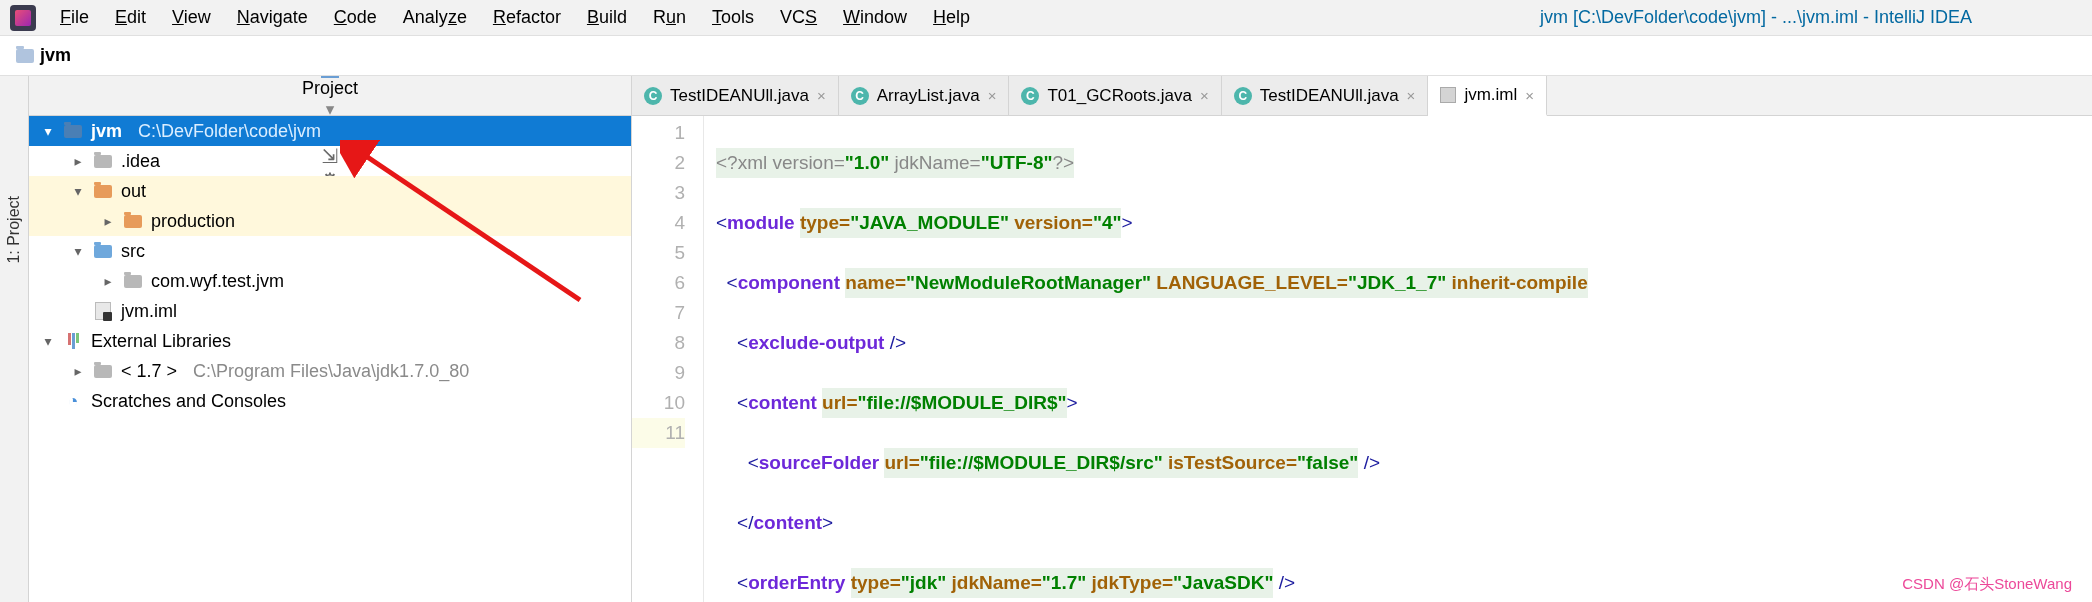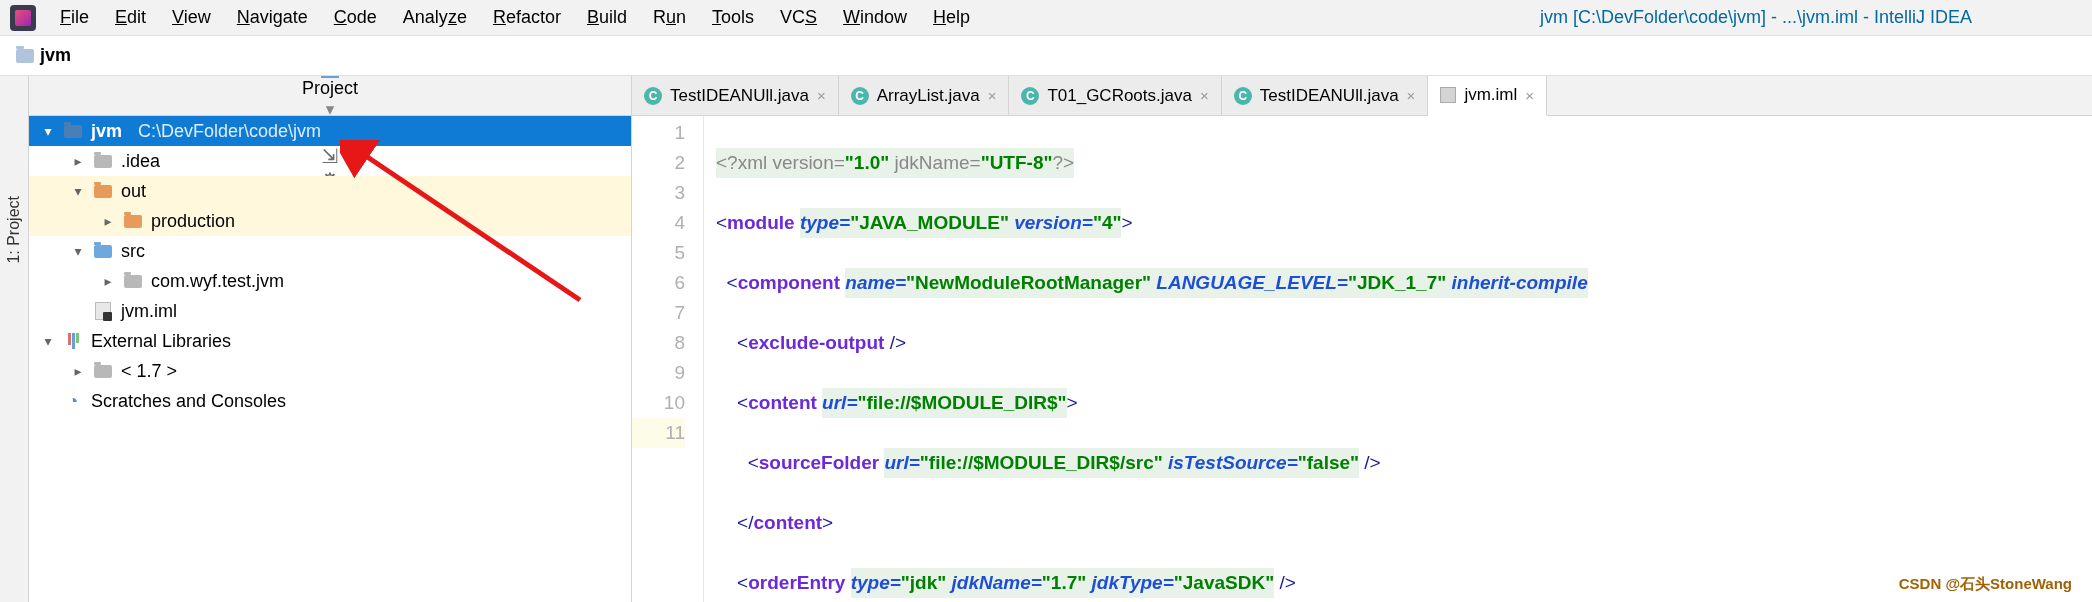--- a/index.html
+++ b/index.html
@@ -68,29 +68,29 @@
 .tab .close { color:#999; font-size:15px; }
 .tab .iml-icon { width:16px; height:16px; background:#d4d4d4; border:1px solid #aaa; }
 
 .editor { flex:1; display:flex; font-family: "Consolas","Monaco",monospace; font-size: 19px; overflow:hidden; }
 .gutter { width:72px; background:#fff; border-right:1px solid #e8e8e8; text-align:right; padding-right:18px; color:#b0b0b0; line-height:30px; padding-top:2px; }
 .code { flex:1; padding-left:12px; line-height:30px; padding-top:2px; white-space: pre; overflow:hidden; }
 .code-line { height:30px; display:flex; align-items:center; }
 .caret-line { background:#fcfce8; }
 .hl { background:#e8f2e8; }
 .tag { color:#6d28d9; font-weight:bold; }
-.attr { color:#1d4ed8; font-weight:bold;font-style:italic; }
+.attr { color:#a16207; font-weight:bold; }
 .str { color:#008000; font-weight:bold; }
 .punc { color:#1a1a9e; }
 .xml-decl { color:#888; }
 
 
 .arrow { position:absolute; pointer-events:none; }
 
-.watermark { position:absolute; right:20px; bottom:8px; color:#a16207; font-size:15px;font-weight:bold; }
+.watermark { position:absolute; right:20px; bottom:8px; color:#ec4899; font-size:15px; }
 </style>
 </head>
 <body>
 
 <div class="menubar">
   <div class="app-icon">
       <div class="app-icon-inner"></div>
     </div>
   <div class="menu-item"><u>F</u><span></span>ile</div>
   <div class="menu-item"><u>E</u>dit</div>
@@ -191,20 +191,21 @@
             </span>
           </span>
         <span class="name">External Libraries</span>
       </div>
       <div class="tree-row" style="padding-left:42px;">
         <span class="chev">▸</span>
         <span class="icon">
             <span class="folder grey"></span>
           </span>
         <span class="name">&lt; 1.7 &gt; </span>
+        <span class="path">C:\Program Files\Java\jdk1.7.0_80</span>
       </div>
       <div class="tree-row" style="padding-left:34px;">
         <span class="icon" style="color:#4a90d9;">◔</span>
         <span class="name">Scratches and Consoles</span>
       </div>
     </div>
   </div>
 
   <div class="editor-area">
     <div class="tabs-row">

